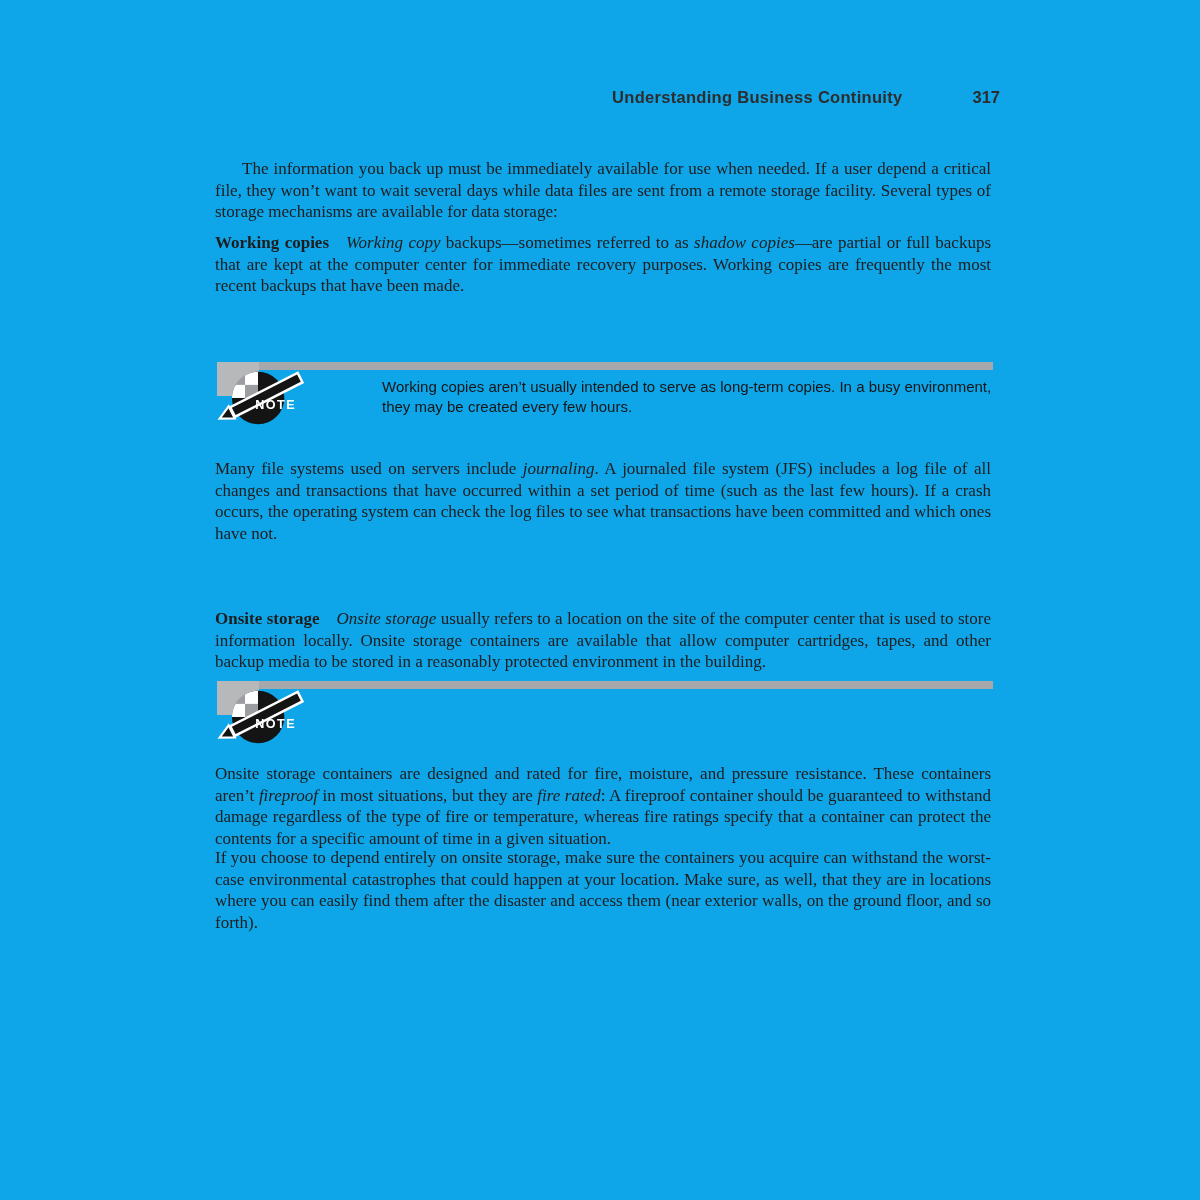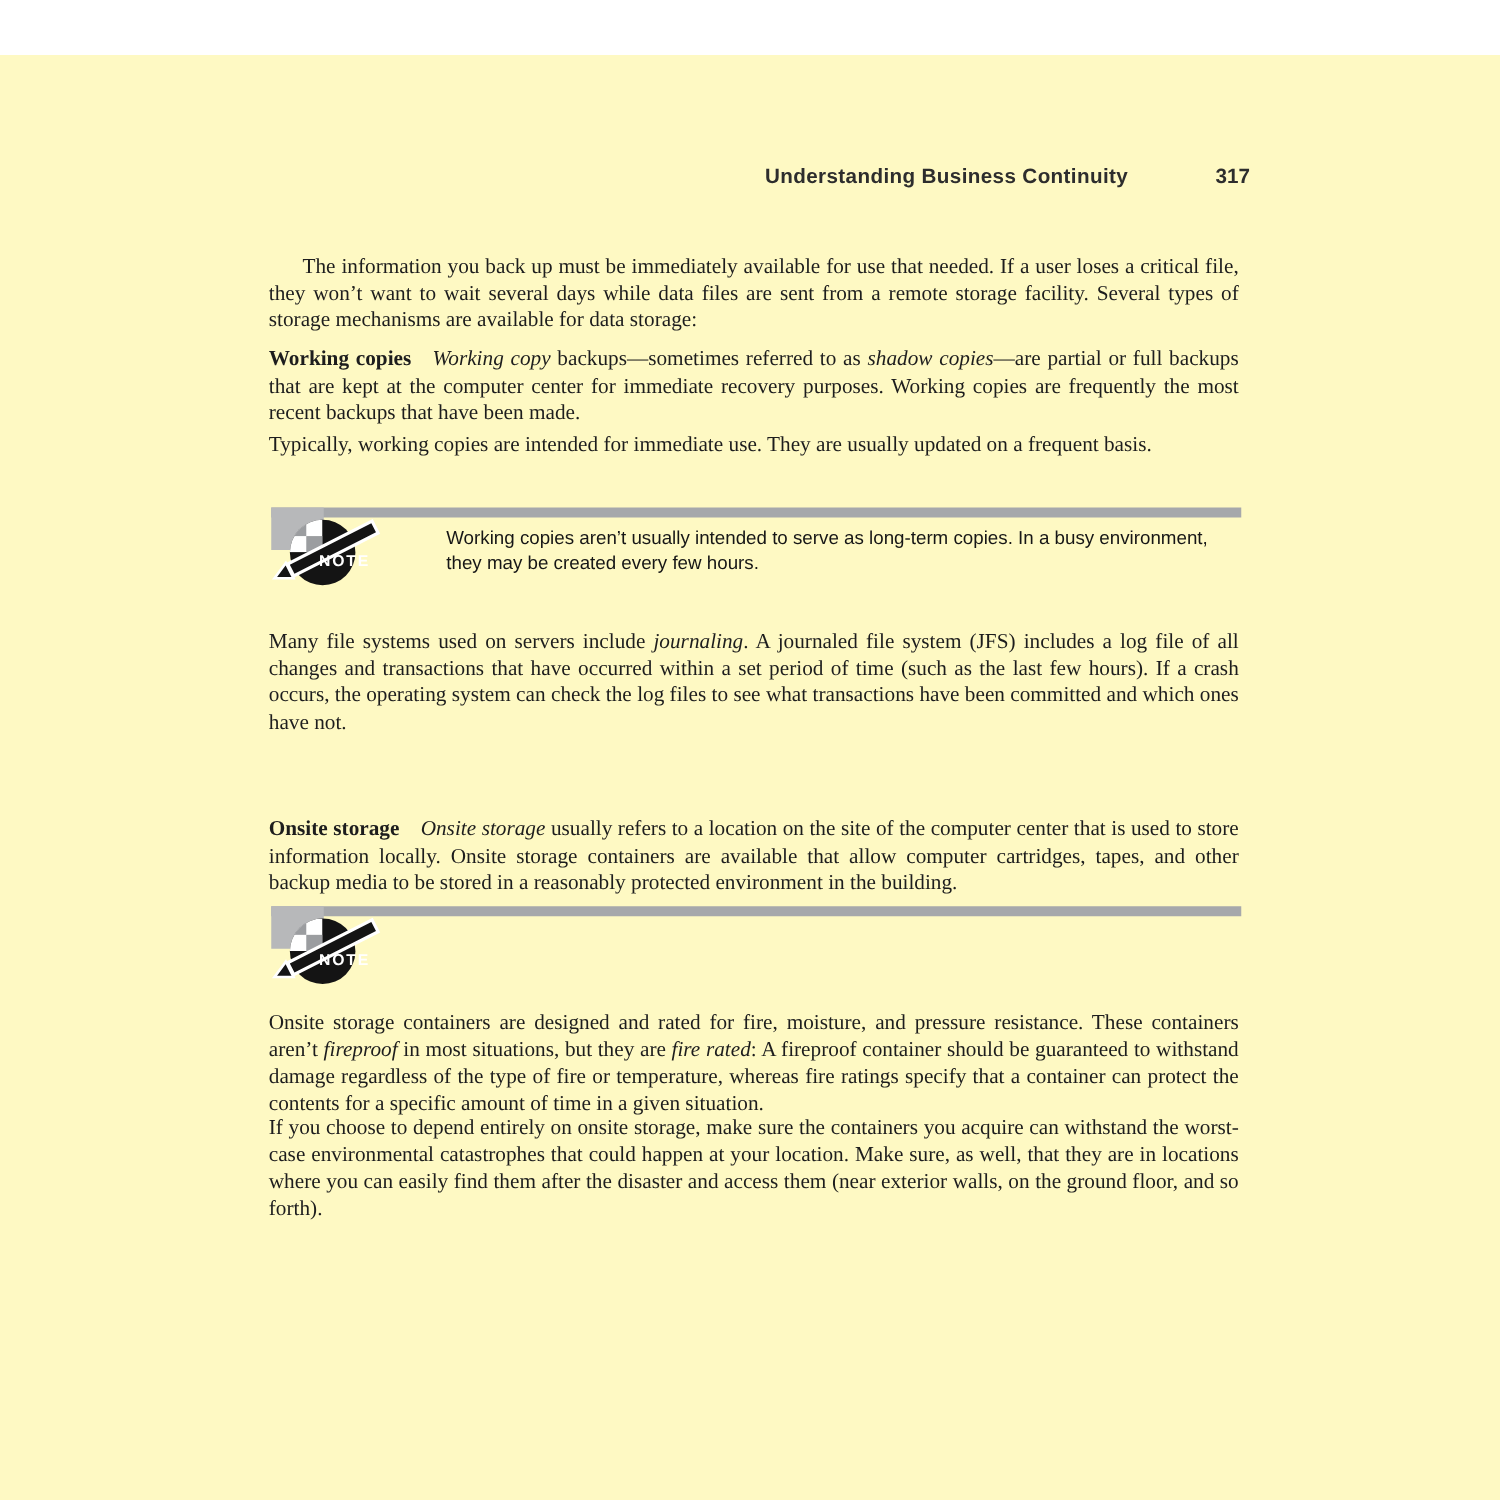--- a/index.html
+++ b/index.html
@@ -1,20 +1,20 @@
 <!DOCTYPE html>
 <html><head>
 <meta charset="utf-8">
 <style>
   html, body { margin:0; padding:0; }
   body {
     width:1200px; height:1200px; background:#ffffff; position:relative;
     font-family:"Liberation Serif", serif; overflow:hidden;
   }
-  .page { position:absolute; inset:0; background:#fef9c3;margin-top:44px; }
+  .page { position:absolute; inset:0; background:#0ea5e9; }
 
   .header {
     position:absolute; top:88px; left:215px; width:785px;
     display:flex; justify-content:flex-end; align-items:baseline;
     font-family:"Liberation Sans", sans-serif; font-weight:bold; color:#2d2d2d;
   }
   .header .title { font-size:16.5px; letter-spacing:0.3px; margin-right:70px; }
   .header .pagenum { font-size:16.5px; }
 
   .para {
@@ -25,39 +25,38 @@
   .para.indent { text-indent:27px; }
   #p1{top:158px} #p2{top:232px} #p3{top:301px} #p4{top:458px}
   #p5{top:533px} #p6{top:608px} #p7{top:763px} #p8{top:847px}
 
   .note { position:absolute; left:213px; width:782px; height:92px; }
   #note1{top:360px} #note2{top:679px}
   .note-bar   { position:absolute; left:4px; top:2px; width:776px; height:8px; background:#a6a8ab; }
   .note-square{ position:absolute; left:4px; top:2px; width:42px; height:34px; background:#b7b8ba; }
   .note-icon  { position:absolute; left:0; top:4px; width:98px; height:66px; }
   .note-text  {
-    position:absolute; left:144px; top:17px; width:622px;
+    position:absolute; left:169px; top:17px; width:622px;
     font-family:"Liberation Sans", sans-serif; font-size:15px; line-height:19.5px;
     color:#161616;
   }
   .note-svg-label { font-family:"Liberation Sans", sans-serif; }
 </style>
 </head>
 <body>
 
 <div class="page">
 
   <div class="header">
     <span class="title">Understanding Business Continuity</span>
     <span class="pagenum">317</span>
   </div>
 
-  <div class="para indent" id="p1"><span>The information you back up must be immediately available for use that needed. If a user loses a critical file, they won’t want to wait several days while data files are sent from a remote storage facility. Several types of storage mechanisms are available for data storage:</span></div>
+  <div class="para indent" id="p1"><span>The information you back up must be immediately available for use when needed. If a user depend a critical file, they won’t want to wait several days while data files are sent from a remote storage facility. Several types of storage mechanisms are available for data storage:</span></div>
   <div class="para" id="p2"><span style="font-weight: 700;">Working copies</span><span> </span><span style="font-style: italic;">Working copy</span><span> backups—sometimes referred to as </span><span style="font-style: italic;">shadow copies</span><span>—are partial or full backups that are kept at the computer center for immediate recovery purposes. Working copies are frequently the most recent backups that have been made.</span></div>
-  <div class="para" id="p3"><span>Typically, working copies are intended for immediate use. They are usually updated on a frequent basis.</span></div>
 
   <div class="note" id="note1">
     <div class="note-bar"></div>
     <div class="note-square"></div>
     <svg class="note-icon" viewBox="0 0 100 68" xmlns="http://www.w3.org/2000/svg">
       <defs>
         <clipPath id="wedge1">
             <path d="M46,35 L19,35 A27,27 0 0 1 46,8 Z"></path>
           </clipPath>
       </defs>

